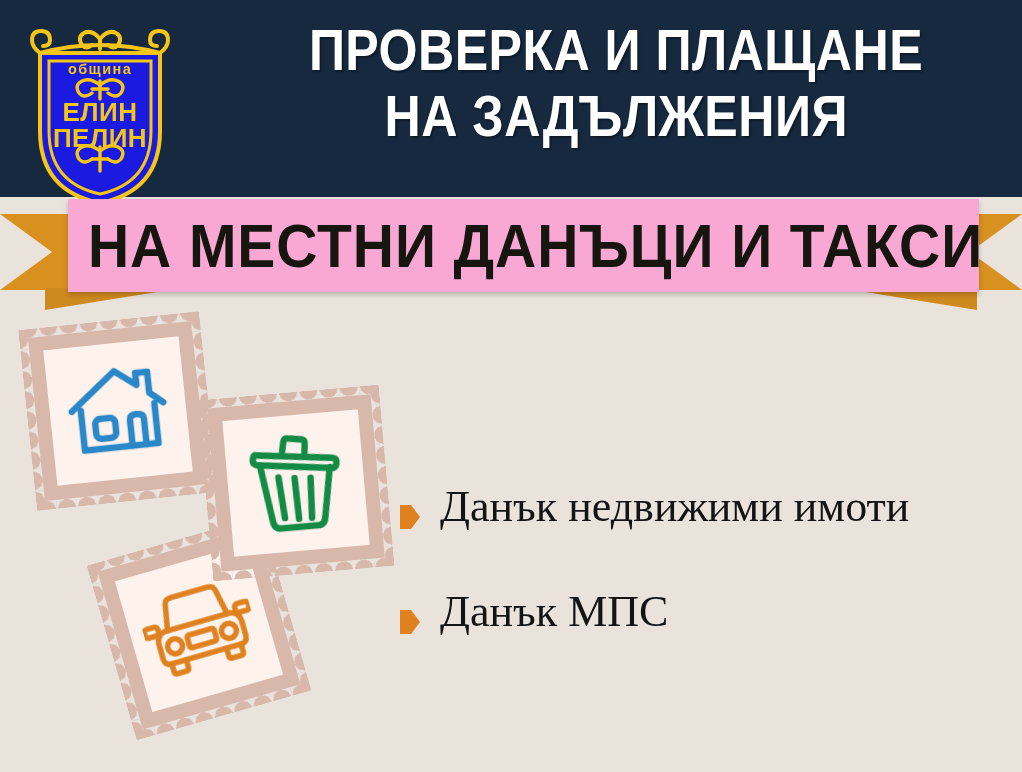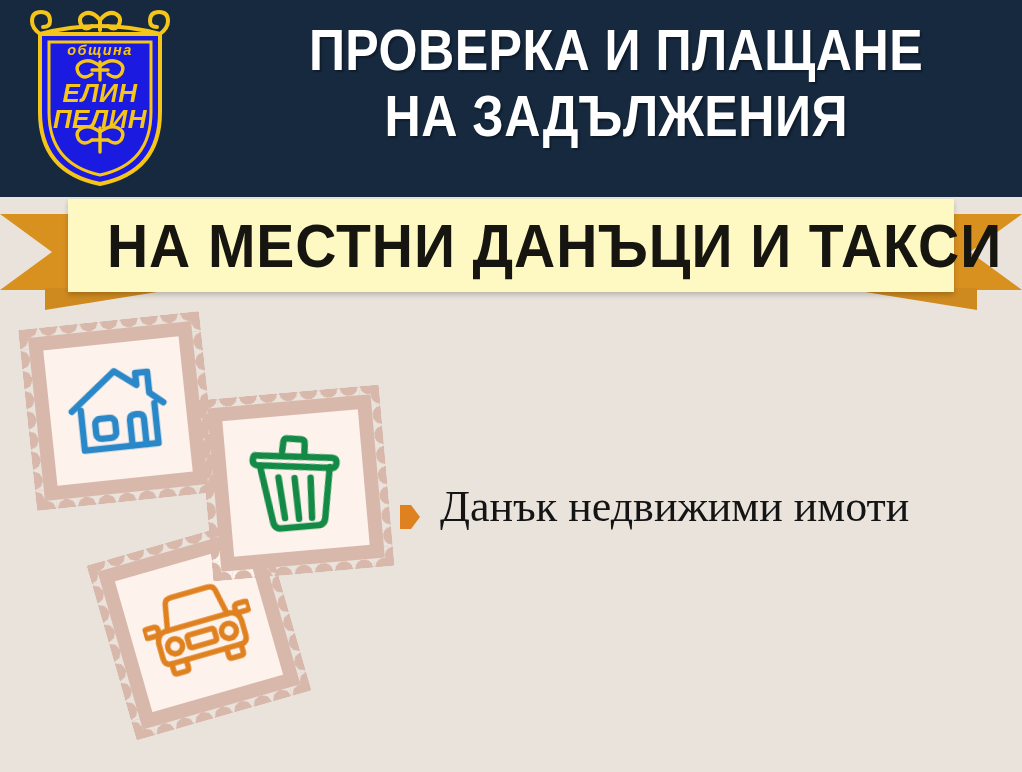--- a/index.html
+++ b/index.html
@@ -29,25 +29,24 @@
     position: absolute;
     left: 0; top: 0;
     width: 1022px;
     height: 197px;
     background: #16293f;
     z-index: 5;
   }
 
   .logo-wrap {
     position: absolute;
-    left: 22px; top: 4px;
+    left: 22px; top: 23px;
     width: 156px;
     height: 184px;
     z-index: 7;
-    font-style: italic;
   }
   .logo-wrap svg { display: block; }
 
   .header-title {
     position: absolute;
     left: 201px; top: 18px;
     width: 830px;
     height: 160px;
     display: flex;
     flex-direction: column;
@@ -103,24 +102,26 @@
   }
   .ribbon-fold.right {
     right: 45px;
     clip-path: polygon(0 0, 112px 0, 112px 22px, 0 4px);
   }
   .ribbon-band {
     position: absolute;
     left: 68px; top: 3px;
     width: 886px;
     height: 93px;
-    background: #fef9c3;
+    background: #f9a8d4;
     box-shadow: 0 3px 5px rgba(0,0,0,0.20);
     display: flex;
     align-items: center;
+    justify-content: center;
+    padding-left: 25px;
   }
   .ribbon-text {
     color: #16150f;
     font-family: "Liberation Sans Narrow", "Liberation Sans", sans-serif;
     font-weight: bold;
     font-size: 62px;
     line-height: 1;
     letter-spacing: 1px;
     white-space: nowrap;
     transform: scaleX(0.92);
@@ -298,15 +299,19 @@
         </g>
       </svg>
     </div>
   </div>
 
   <div class="bullet-list">
     <div class="bullet-item">
       <span class="bullet-marker"></span>
       <span class="bullet-label">Данък недвижими имоти</span>
     </div>
+    <div class="bullet-item">
+      <span class="bullet-marker"></span>
+      <span class="bullet-label">Данък МПС</span>
+    </div>
   </div>
 
 </div>
 
 </body></html>

